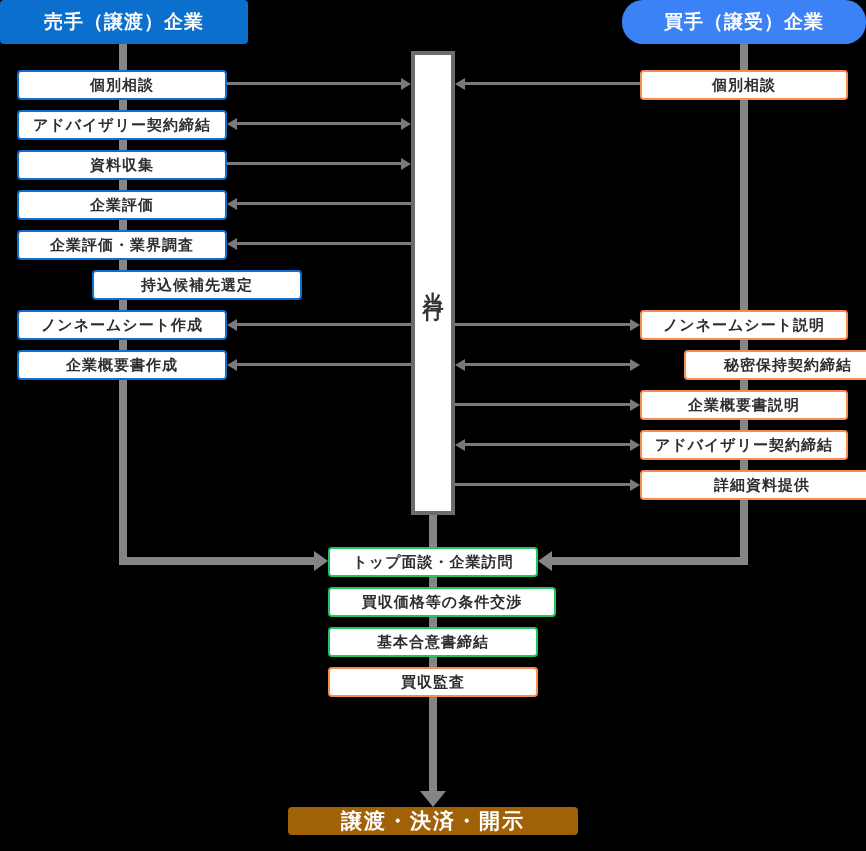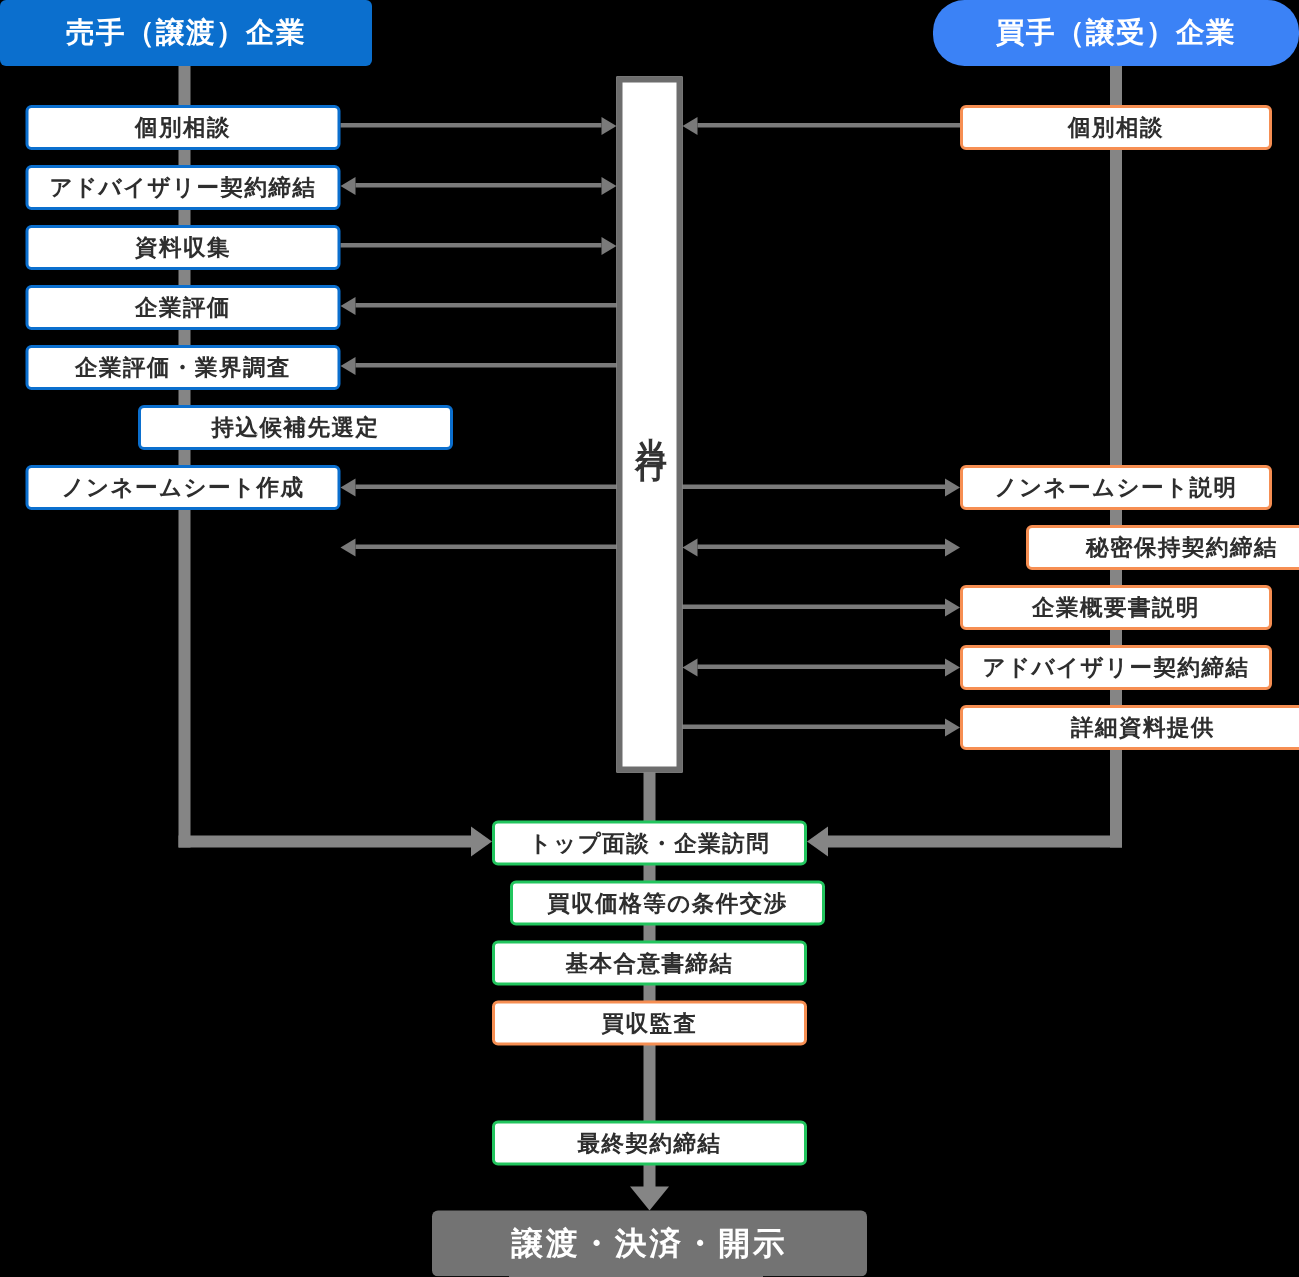--- a/index.html
+++ b/index.html
@@ -24,22 +24,22 @@
   .b-orange{border:2px solid #f68e52;}
   .b-green{border:2px solid #22c55e;}
   .bank{
     position:absolute;left:411px;top:51px;width:44px;height:464px;
     background:#fff;border:4px solid #6d6d6d;box-sizing:border-box;z-index:2;
     display:flex;align-items:center;justify-content:center;
     writing-mode:vertical-rl;text-orientation:upright;
     color:#333;font-size:21px;font-weight:700;letter-spacing:8px;
   }
   .final{
-    position:absolute;left:288px;top:807px;width:290px;height:44px;
-    background:#737373;border-radius:4px;z-index:2;
+    position:absolute;left:288px;top:807px;width:290px;height:28px;
+    background:#a16207;border-radius:4px;z-index:2;
     display:flex;align-items:center;justify-content:center;
     color:#fff;font-size:21px;font-weight:700;letter-spacing:2px;
   }
   .stem{position:absolute;background:#858585;z-index:0;}
   .thin{position:absolute;height:3px;background:#7a7a7a;z-index:1;}
   .ah{position:absolute;width:0;height:0;z-index:1;}
   .ah-r{border-top:6px solid transparent;border-bottom:6px solid transparent;border-left:10px solid #7a7a7a;}
   .ah-l{border-top:6px solid transparent;border-bottom:6px solid transparent;border-right:10px solid #7a7a7a;}
   .ah-R{border-top:10px solid transparent;border-bottom:10px solid transparent;border-left:14px solid #858585;}
   .ah-L{border-top:10px solid transparent;border-bottom:10px solid transparent;border-right:14px solid #858585;}
@@ -64,33 +64,33 @@
 
   <div class="bank">当行</div>
 
   <div class="box b-blue" style="left:17px;top:70px;width:210px;">個別相談</div>
   <div class="box b-blue" style="left:17px;top:110px;width:210px;">アドバイザリー契約締結</div>
   <div class="box b-blue" style="left:17px;top:150px;width:210px;">資料収集</div>
   <div class="box b-blue" style="left:17px;top:190px;width:210px;">企業評価</div>
   <div class="box b-blue" style="left:17px;top:230px;width:210px;">企業評価・業界調査</div>
   <div class="box b-blue" style="left:92px;top:270px;width:210px;">持込候補先選定</div>
   <div class="box b-blue" style="left:17px;top:310px;width:210px;">ノンネームシート作成</div>
+  <div class="box b-blue" style="left:17px;top:350px;width:210px;">企業概要書作成</div>
 
   <div class="box b-orange" style="left:640px;top:70px;width:208px;">個別相談</div>
   <div class="box b-orange" style="left:640px;top:310px;width:208px;">ノンネームシート説明</div>
   <div class="box b-orange" style="left:640px;top:350px;width:208px;margin-left:44px;">秘密保持契約締結</div>
   <div class="box b-orange" style="left:640px;top:390px;width:208px;">企業概要書説明</div>
   <div class="box b-orange" style="left:640px;top:430px;width:208px;">アドバイザリー契約締結</div>
   <div class="box b-orange" style="left:640px;top:470px;width:244px;">詳細資料提供</div>
 
   <div class="box b-green" style="left:328px;top:547px;width:210px;">トップ面談・企業訪問</div>
-  <div class="box b-green" style="left:340px;top:587px;width:210px;">買収価格等の条件交渉</div>
+  <div class="box b-green" style="left:328px;top:587px;width:228px;">買収価格等の条件交渉</div>
   <div class="box b-green" style="left:328px;top:627px;width:210px;">基本合意書締結</div>
   <div class="box b-orange" style="left:328px;top:667px;width:210px;">買収監査</div>
-  <div class="box b-green" style="left:328px;top:747px;width:210px;">最終契約締結</div>
 
   <div class="final">譲渡・決済・開示</div>
 
   <div class="thin" style="left:227px;top:82px;width:174px;"></div>
   <div class="ah ah-r" style="left:401px;top:78px;"></div>
 
   <div class="ah ah-l" style="left:227px;top:118px;"></div>
   <div class="thin" style="left:237px;top:122px;width:164px;"></div>
   <div class="ah ah-r" style="left:401px;top:118px;"></div>
 

